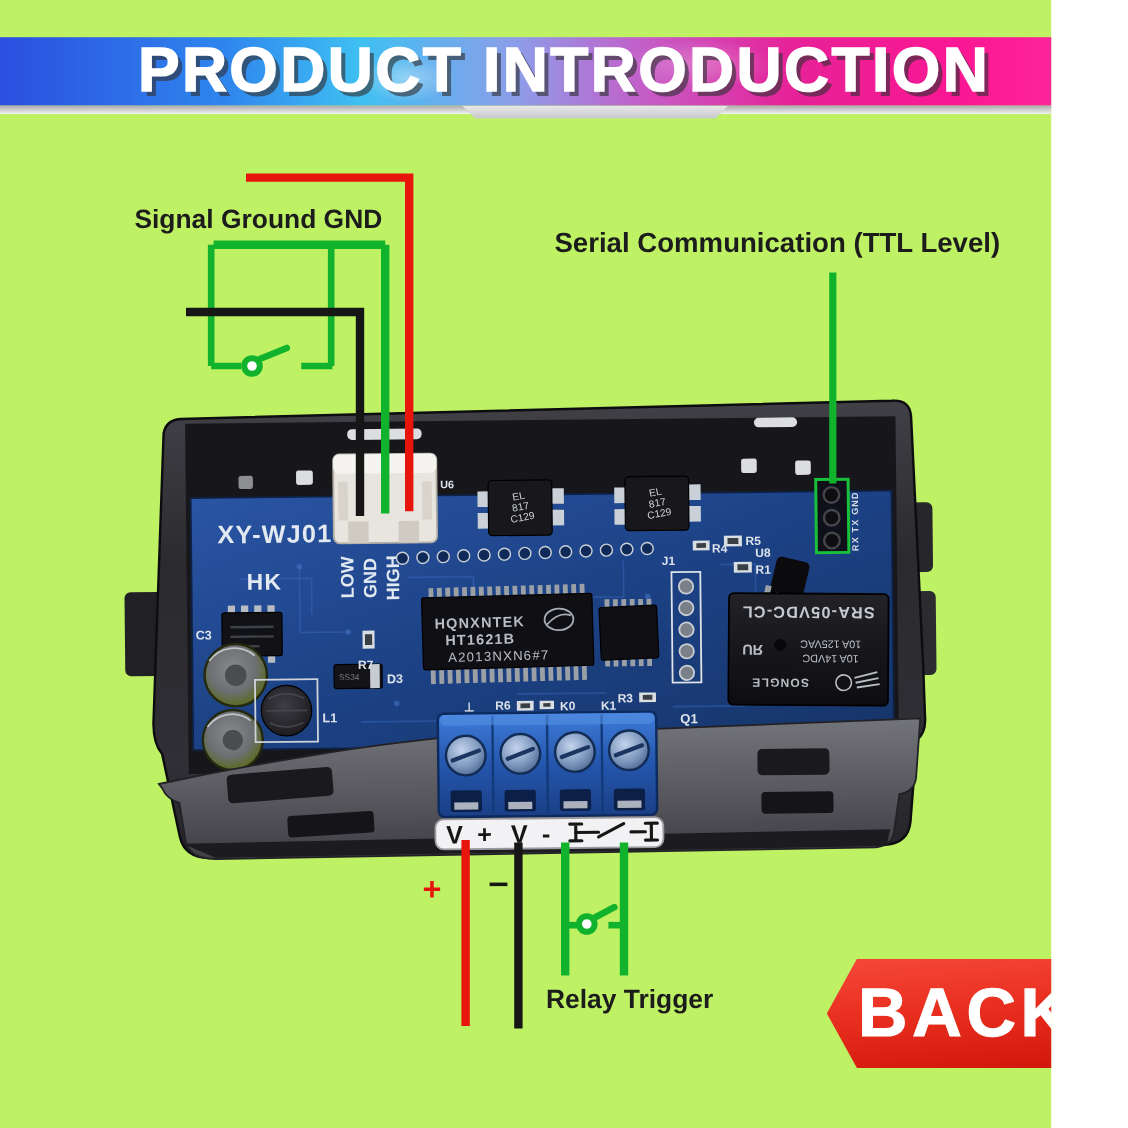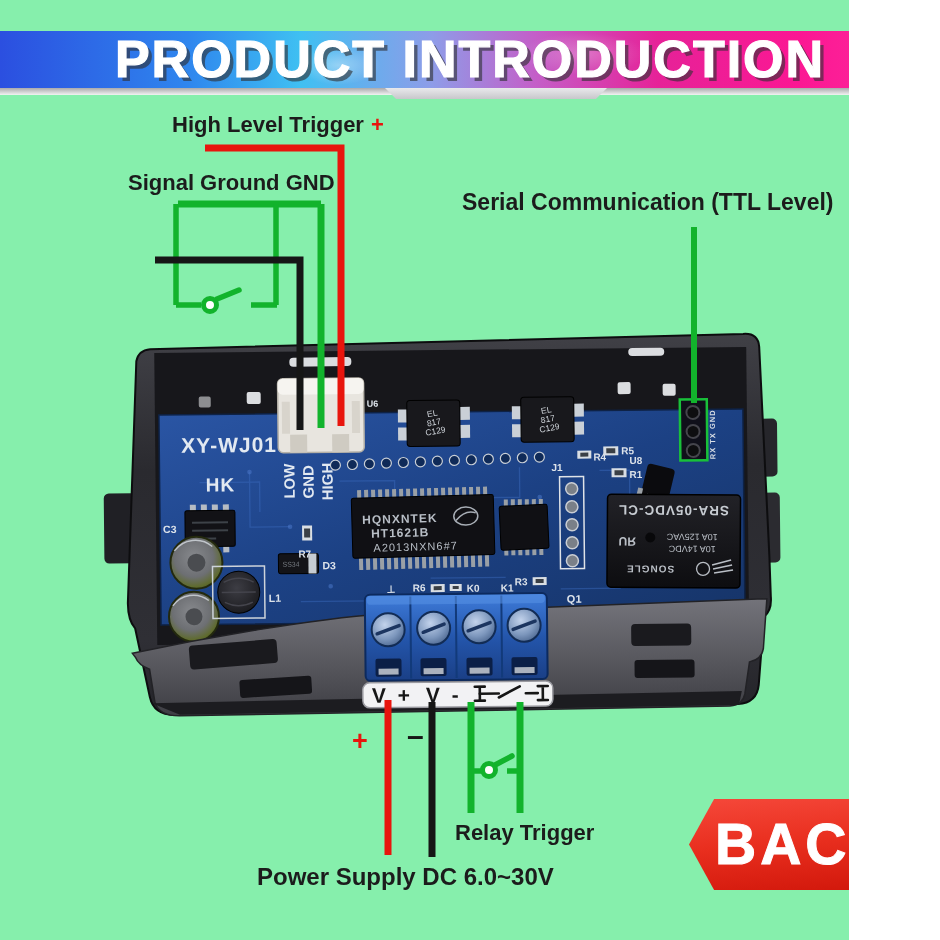--- a/index.html
+++ b/index.html
@@ -1,17 +1,17 @@
 <!DOCTYPE html>
 <html><head>
 <meta charset="utf-8">
 <style>
   html,body{margin:0;padding:0;background:#fff;}
-  .stage{position:relative;width:813px;height:940px;background:#86efac;overflow:hidden;
-         font-family:"Liberation Sans",sans-serif;padding-left:36px;}
+  .stage{position:relative;width:876px;height:940px;background:#bef264;overflow:hidden;
+         font-family:"Liberation Sans",sans-serif;}
   
   .banner{position:absolute;left:0;top:31px;width:940px;height:57px;
     background:linear-gradient(90deg,#2b4fe0 0%,#2f86ee 20%,#3fc0f2 32%,#8e9ce8 46%,
       #c45ec8 57%,#e62298 70%,#fb1793 85%,#ff2f9f 100%);}
   .banner::before{content:"";position:absolute;inset:0;
     background:radial-gradient(60px 28px at 36% 60%,rgba(255,255,255,.38),transparent 70%),
                radial-gradient(90px 30px at 62% 40%,rgba(255,255,255,.25),transparent 70%);}
   .banner-title{position:relative;width:100%;text-align:center;line-height:56px;
     font-size:52px;font-weight:bold;color:#fff;letter-spacing:2px;
     -webkit-text-stroke:1.2px #fff;
@@ -456,27 +456,23 @@
     <g stroke="#12b32c" fill="none">
       <path d="M471,702 V813" stroke-width="7"></path>
       <path d="M520,702 V813" stroke-width="7"></path>
       <path d="M471,771 H481" stroke-width="5.5"></path>
       <path d="M495,765 L512,756" stroke-width="5.5" stroke-linecap="round"></path>
       <path d="M507,771 H520" stroke-width="5.5"></path>
     </g>
     <circle cx="489" cy="770" r="6.5" fill="#ffffff" stroke="#12b32c" stroke-width="5"></circle>
   </svg>
 
-  <div class="lbl" id="lbl-high" style="left:172px;top:112px;">
-    <span>High Level Trigger</span><span class="plus">+</span>
-  </div>
-  <div class="lbl" id="lbl-signal" style="left:112px;top:170px;margin-left:16px;">Signal Ground GND</div>
+  <div class="lbl" id="lbl-signal" style="left:112px;top:170px;">Signal Ground GND</div>
   <div class="lbl" id="lbl-serial" style="left:462px;top:189px;">Serial Communication (TTL Level)</div>
   <div class="lbl" id="lbl-relay" style="left:455px;top:820px;">Relay Trigger</div>
-  <div class="lbl" id="lbl-power" style="left:257px;top:863px;">Power Supply DC 6.0~30V</div>
   <div class="mark" id="mark-plus">+</div>
   <div class="mark" id="mark-minus">–</div>
 
   <div class="ribbon-fold"></div>
   <div class="ribbon-body">
     <div class="ribbon-text">BACK</div>
   </div>
 
 </div>
 

